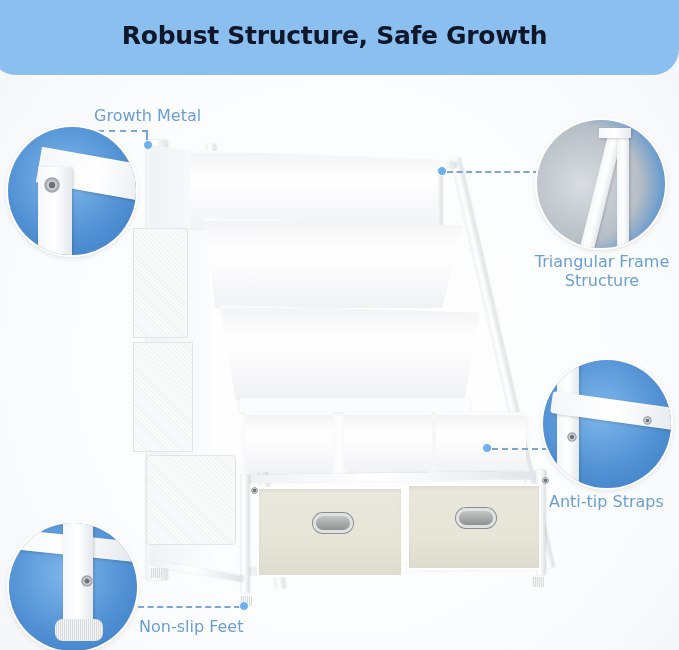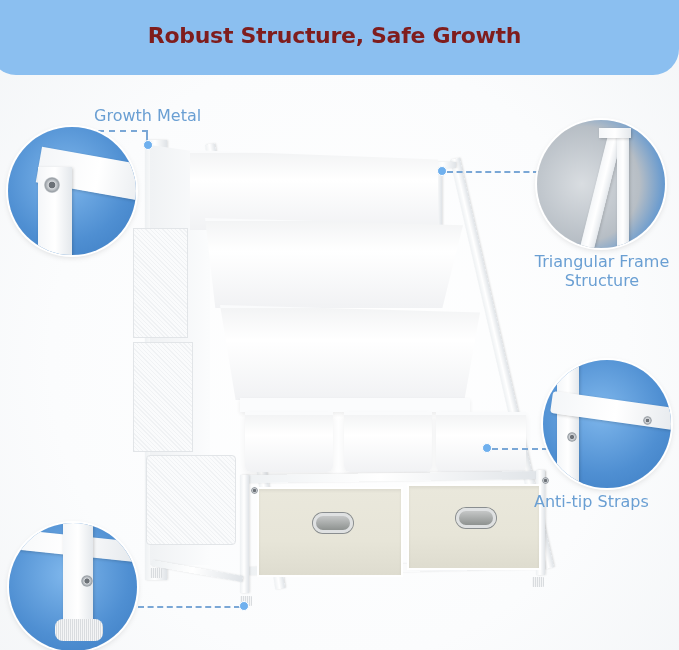--- a/index.html
+++ b/index.html
@@ -5,21 +5,21 @@
   * { box-sizing: border-box; margin: 0; padding: 0; }
   html, body { width: 679px; height: 650px; overflow: hidden; background: #ffffff; }
   body { position: relative; font-family: "DejaVu Sans", "Liberation Sans", sans-serif; }
   .canvas { position: absolute; inset: 0; background: radial-gradient(ellipse at 50% 55%, #ffffff 0%, #fbfcfd 60%, #f3f5f7 100%); }
 
   .banner {
     position: absolute; left: -10px; top: 0; width: 689px; height: 75px;
     background: #8bbff0; border-radius: 0 0 26px 26px;
     display: flex; align-items: center; justify-content: center;
   }
-  .banner-title { color: #7f1d1d; font-weight: bold; font-size: 22px; letter-spacing: -0.3px; margin-top: -4px; }
+  .banner-title { color: #0f172a; font-weight: bold; font-size: 25px; letter-spacing: -0.3px; margin-top: -4px; }
 
   .label { position: absolute; color: #6a9fd3; font-size: 16px; line-height: 1.2; text-align: center; }
   .dash { position: absolute; border-top: 2px dashed #7aa7d6; height: 0; }
   .vdash { position: absolute; border-left: 2px dashed #7aa7d6; width: 0; }
   .dot { position: absolute; width: 10px; height: 10px; border-radius: 50%; background: #6fb0ee; border: 1px solid #ffffff; }
 
   .circle {
     position: absolute; border-radius: 50%; overflow: hidden;
     background: radial-gradient(circle at 45% 40%, #7fb7ec 0%, #4f8fd2 60%, #3c7cc2 100%);
     box-shadow: 0 0 0 2px #ffffff, 0 2px 6px rgba(0,0,0,0.15);
@@ -115,24 +115,25 @@
   </div>
 
   <div class="dot" style="left:482px;top:443px;"></div>
   <div class="dash" style="left:492px;top:448px;width:56px;"></div>
   <div class="circle" style="left:543px;top:360px;width:128px;height:128px;">
     <div class="bar" style="left:14px;top:0;width:22px;height:140px;"></div>
     <div class="bar" style="left:8px;top:40px;width:130px;height:22px;transform:rotate(8deg);border-radius:3px;"></div>
     <div class="screw" style="left:24px;top:72px;width:10px;height:10px;"></div>
     <div class="screw" style="left:100px;top:56px;width:9px;height:9px;"></div>
   </div>
-  <div class="label" style="left:534px;top:492px;">Anti-tip Straps</div>
+  <div class="label" style="left:549px;top:492px;">Anti-tip Straps</div>
 
   <div class="circle" style="left:9px;top:523px;width:128px;height:128px;">
     <div class="bar" style="left:-10px;top:12px;width:140px;height:20px;transform:rotate(6deg);"></div>
     <div class="bar" style="left:54px;top:0;width:30px;height:100px;"></div>
     <div class="screw" style="left:72px;top:52px;width:12px;height:12px;"></div>
     <div class="foot" style="left:46px;top:96px;width:48px;height:22px;border-radius:8px;"></div>
   </div>
   <div class="dash" style="left:138px;top:606px;width:102px;"></div>
   <div class="dot" style="left:239px;top:601px;"></div>
+  <div class="label" style="left:139px;top:617px;">Non-slip Feet</div>
 
 </div>
 
 </body></html>

